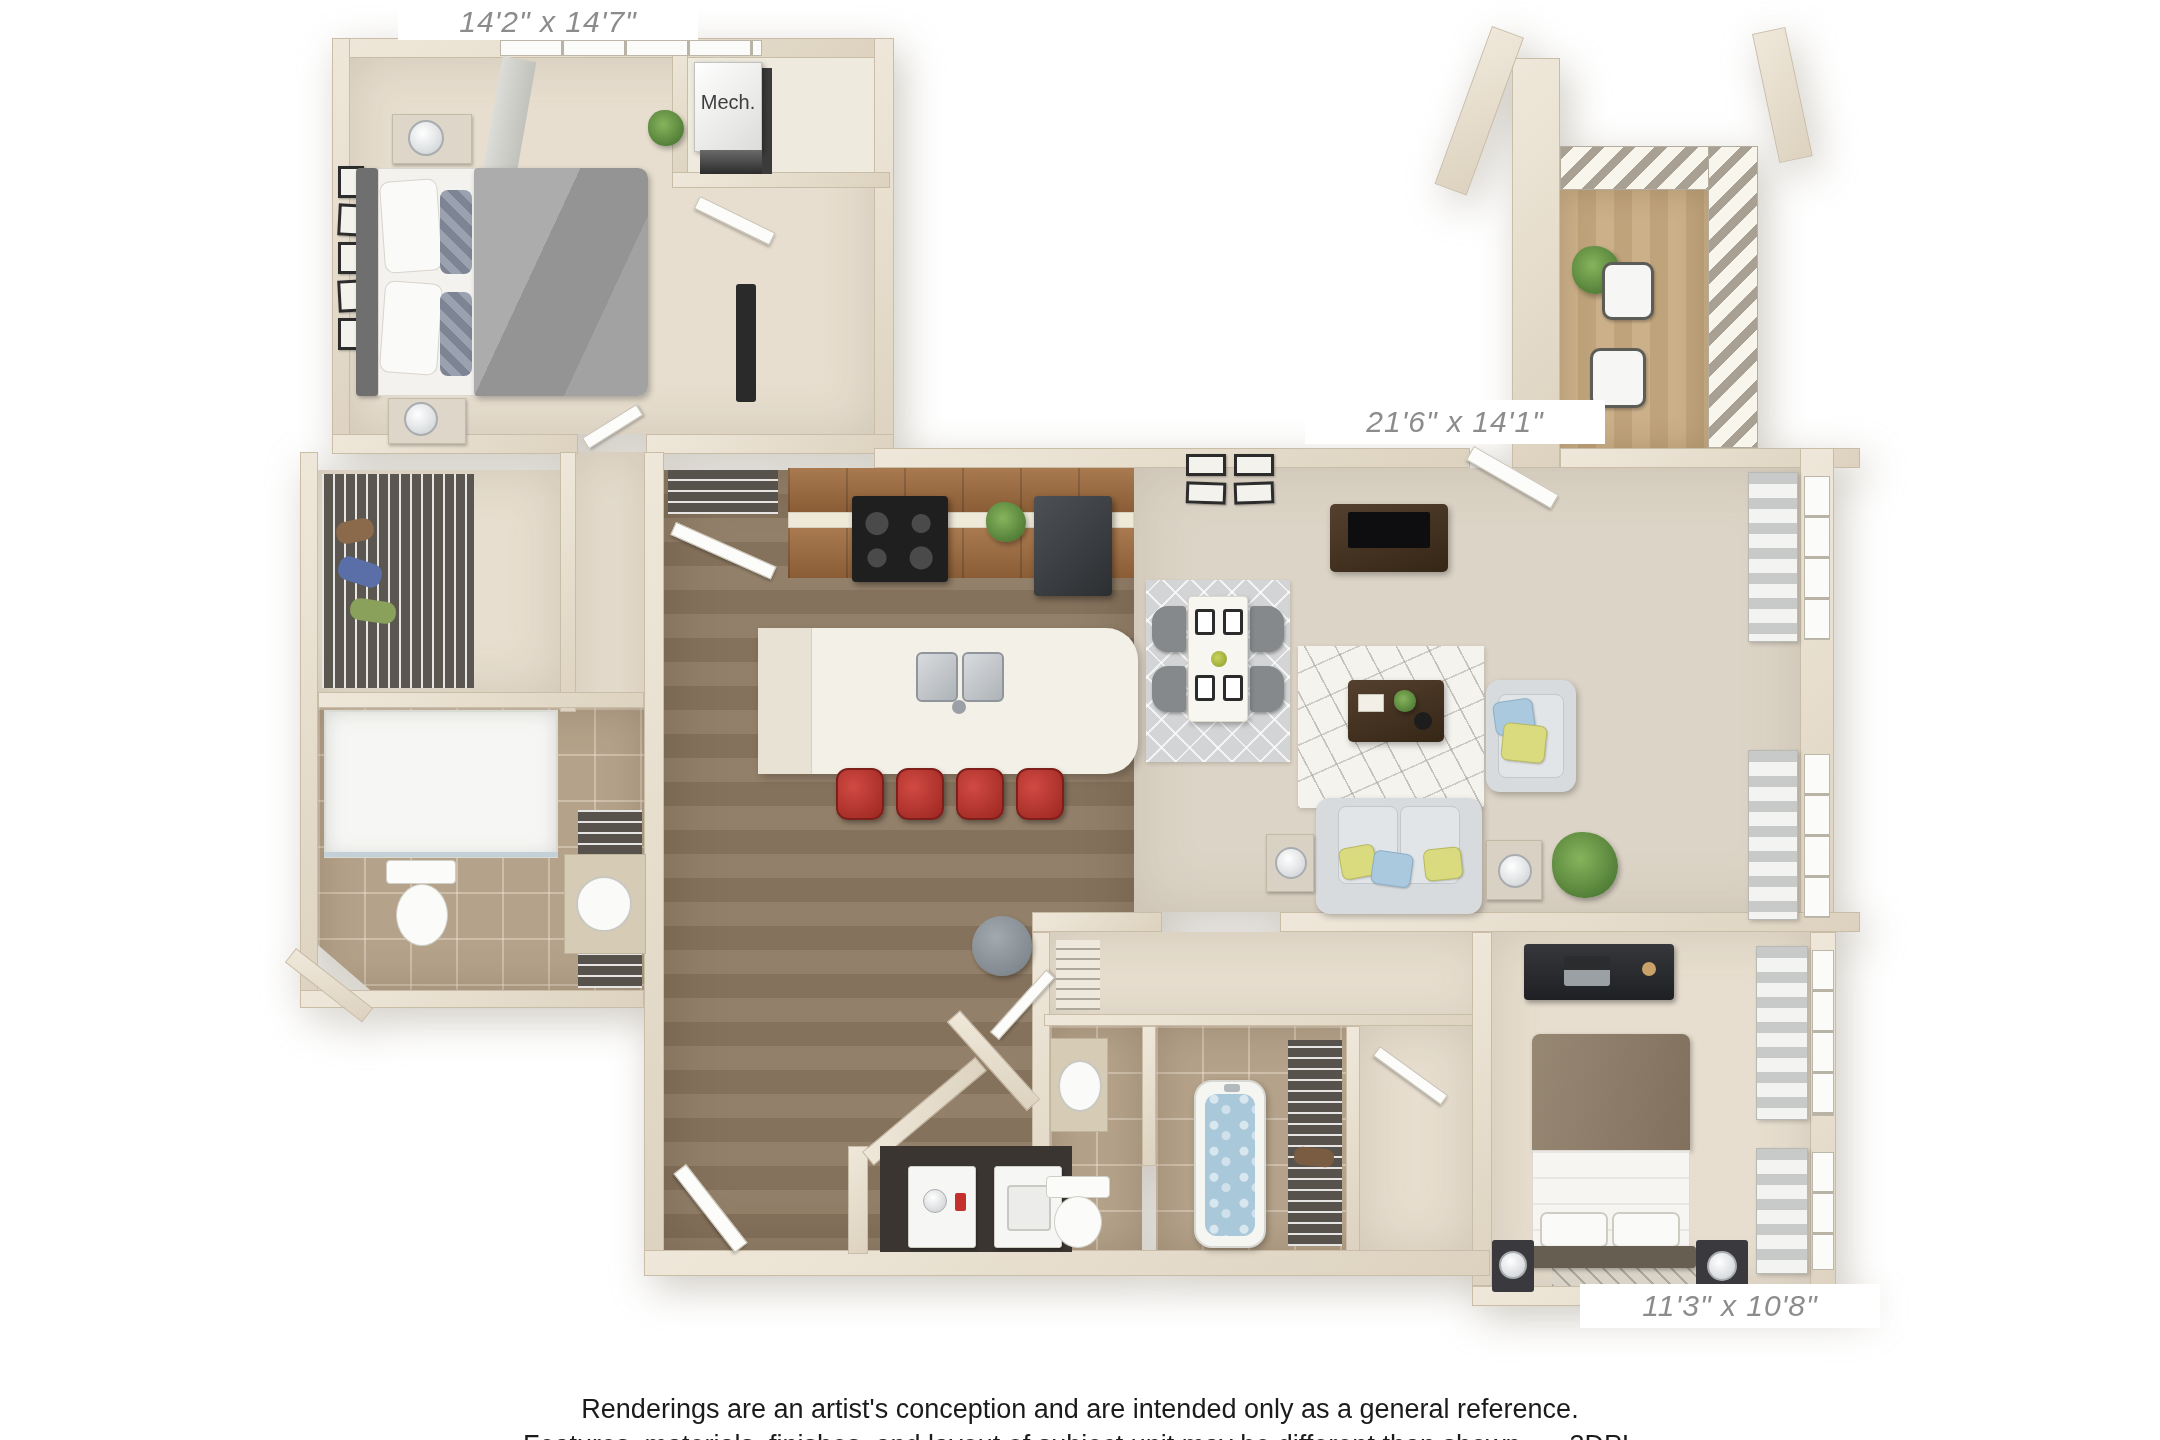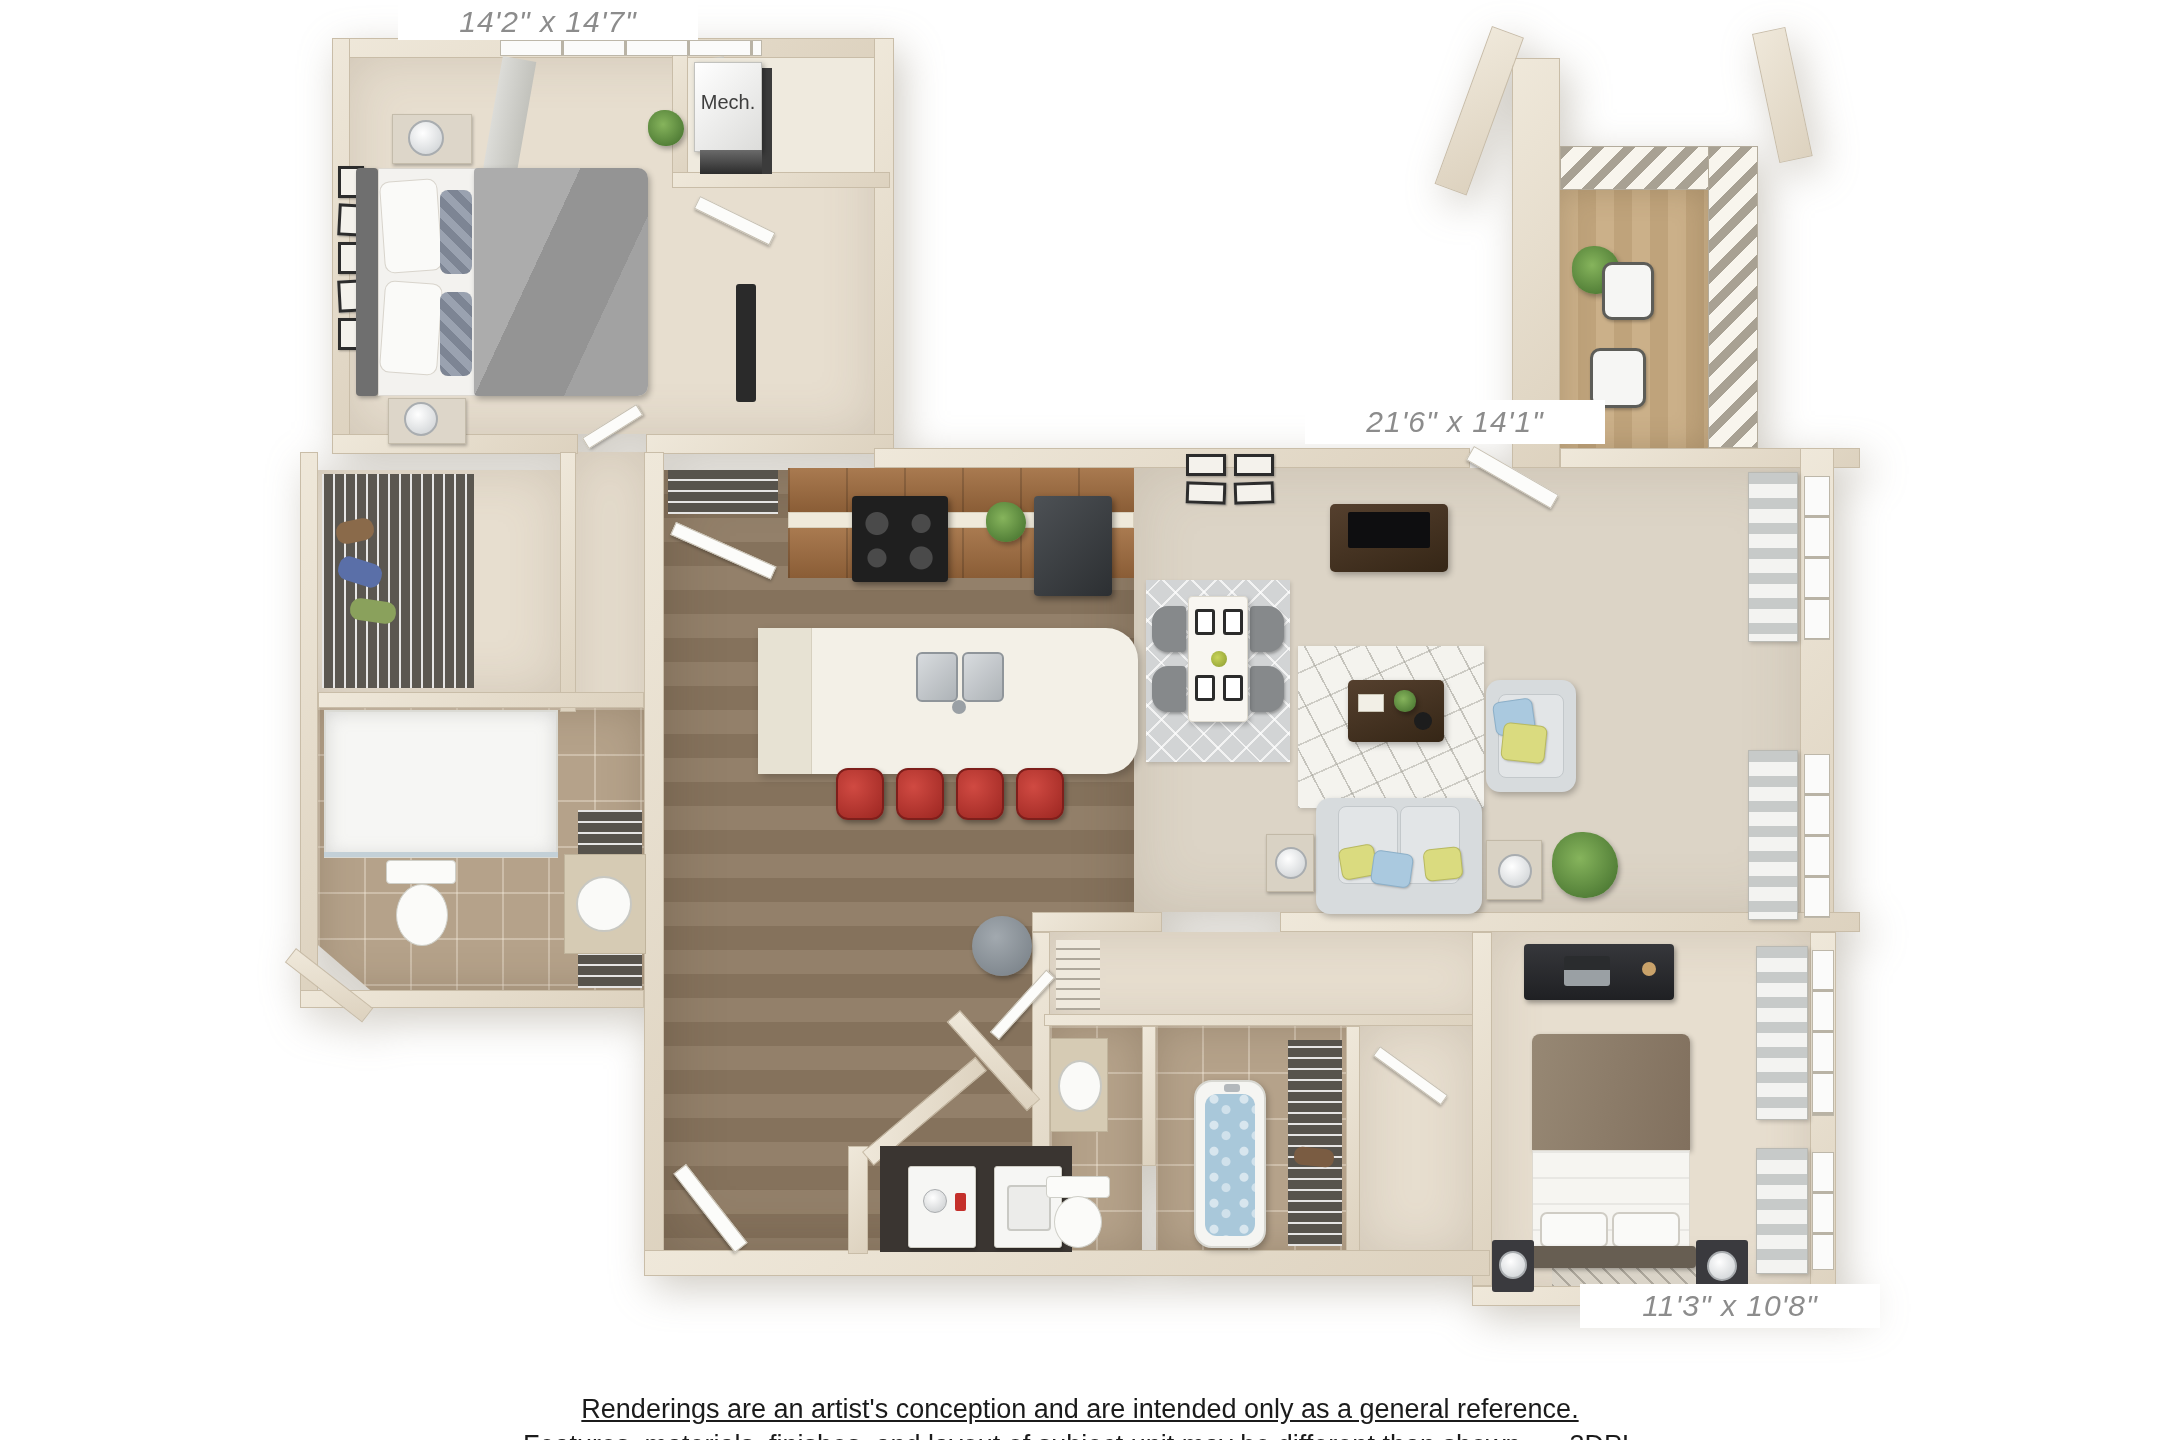--- a/index.html
+++ b/index.html
@@ -51,21 +51,21 @@
   .rug-geo{background-color:#f4f3ee;
       background-image:repeating-linear-gradient(62deg,rgba(158,156,147,.55) 0 1.6px,transparent 1.6px 27px),
                        repeating-linear-gradient(-24deg,rgba(158,156,147,.45) 0 1.6px,transparent 1.6px 33px);
       box-shadow:1px 2px 5px rgba(0,0,0,.15);}
   .darkwood{background:linear-gradient(160deg,#55402e,#352616);border-radius:5px;
             box-shadow:2px 3px 6px rgba(0,0,0,.3);}
   .frame{background:#f4f2ec;border:3px solid #2c2c2c;box-shadow:1px 1px 2px rgba(0,0,0,.3);}
   .dimlabel{position:absolute;font:italic 400 30px/44px "Liberation Sans",sans-serif;
             color:#8c8c8c;letter-spacing:1px;text-align:center;background:#ffffff;}
   .foot{position:absolute;left:0;right:0;text-align:center;
-        font:400 27px/34px "Liberation Sans",sans-serif;color:#1b1b1b;text-decoration:underline;}
+        font:400 27px/34px "Liberation Sans",sans-serif;color:#1b1b1b;}
   .mechlabel{position:absolute;width:100%;text-align:center;
              font:500 20px/22px "Liberation Sans",sans-serif;color:#3e3e3e;}
 </style>
 </head>
 <body>
 
 <div id="stage">
  <div id="plan">
 
   <i class="a carpet" style="left:350px;top:58px;width:524px;height:376px"></i>

